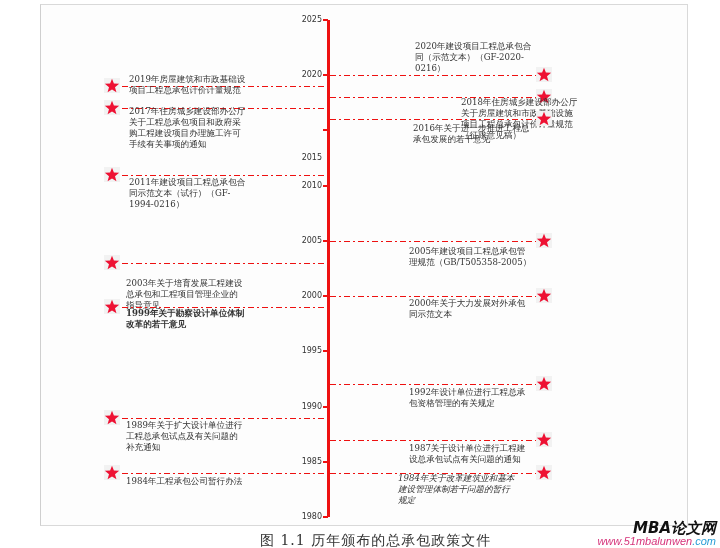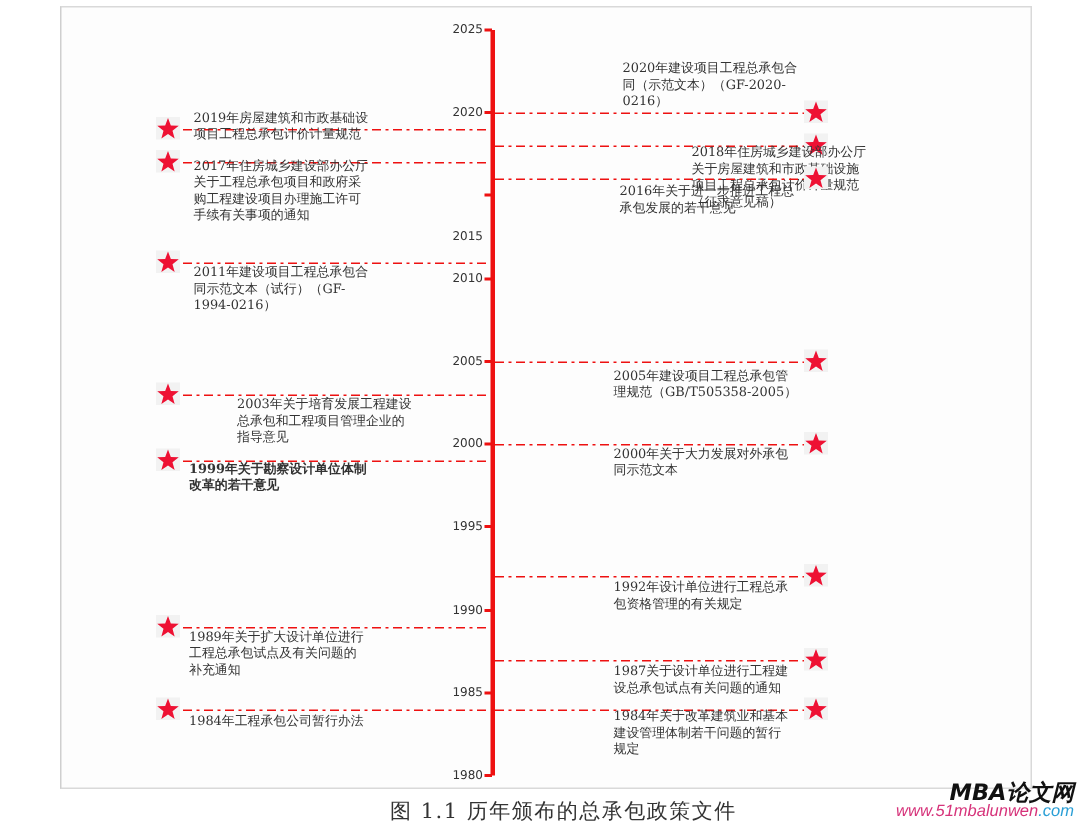--- a/index.html
+++ b/index.html
@@ -82,21 +82,21 @@
 同示范文本（试行）（GF-
 1994-0216）</div>
     <svg width="205" height="3" style="position: absolute; left: 122px; top: 261.978px;">
       <line x1="0" x2="205" y1="1.5" y2="1.5" stroke="#ee1111" stroke-width="1" stroke-dasharray="6 3 2 3"></line>
     </svg>
     <div class="star" style="left: 104px; top: 254.978px;">
       <svg viewBox="0 0 24 23">
         <polygon fill="#ee1133" points="12,1 14.9,8.6 23,9 16.6,14 18.8,22 12,17.5 5.2,22 7.4,14 1,9 9.1,8.6"></polygon>
       </svg>
     </div>
-    <div class="label" style="left: 126px; top: 265px; margin-left: 32px;">2003年关于培育发展工程建设
+    <div class="label" style="left: 126px; top: 278px;">2003年关于培育发展工程建设
 总承包和工程项目管理企业的
 指导意见</div>
     <svg width="205" height="3" style="position: absolute; left: 122px; top: 306.156px;">
       <line x1="0" x2="205" y1="1.5" y2="1.5" stroke="#ee1111" stroke-width="1" stroke-dasharray="6 3 2 3"></line>
     </svg>
     <div class="star" style="left: 104px; top: 299.156px;">
       <svg viewBox="0 0 24 23">
         <polygon fill="#ee1133" points="12,1 14.9,8.6 23,9 16.6,14 18.8,22 12,17.5 5.2,22 7.4,14 1,9 9.1,8.6"></polygon>
       </svg>
     </div>
@@ -196,21 +196,21 @@
     <div class="label" style="left: 409px; top: 442.689px;">1987关于设计单位进行工程建
 设总承包试点有关问题的通知</div>
     <svg width="206" height="3" style="position: absolute; left: 330px; top: 471.822px;">
       <line x1="0" x2="206" y1="1.5" y2="1.5" stroke="#ee1111" stroke-width="1" stroke-dasharray="6 3 2 3"></line>
     </svg>
     <div class="star" style="left: 536px; top: 464.822px;">
       <svg viewBox="0 0 24 23">
         <polygon fill="#ee1133" points="12,1 14.9,8.6 23,9 16.6,14 18.8,22 12,17.5 5.2,22 7.4,14 1,9 9.1,8.6"></polygon>
       </svg>
     </div>
-    <div class="label" style="left: 409px; top: 472.822px;">1984年关于改革建筑业和基本
+    <div class="label" style="left: 398px; top: 472.822px; font-style: italic;">1984年关于改革建筑业和基本
 建设管理体制若干问题的暂行
 规定</div>
   </div>
 
 <div class="caption">图 1.1    历年颁布的总承包政策文件</div>
 
 <div class="wm-title">MBA论文网</div>
 <div class="wm-url">
   <span id="wm-prefix" style="color: rgb(214, 51, 122);">www.51mbalunwen</span><span id="wm-suffix" style="color: rgb(42, 159, 214);">.com</span>
 </div>

